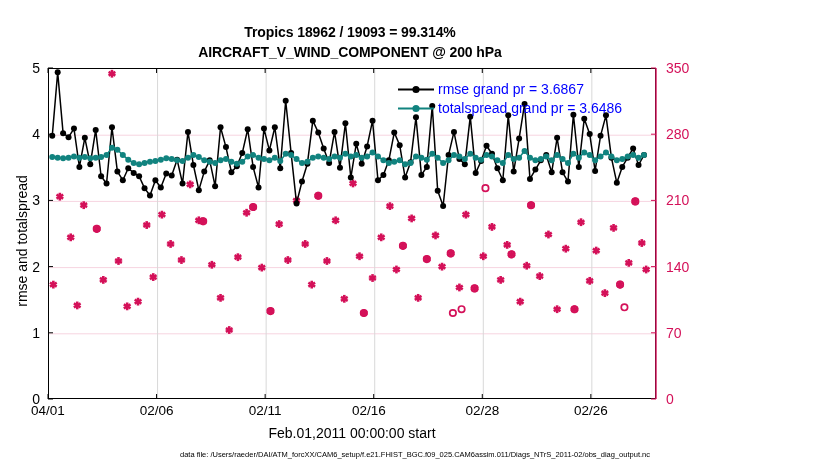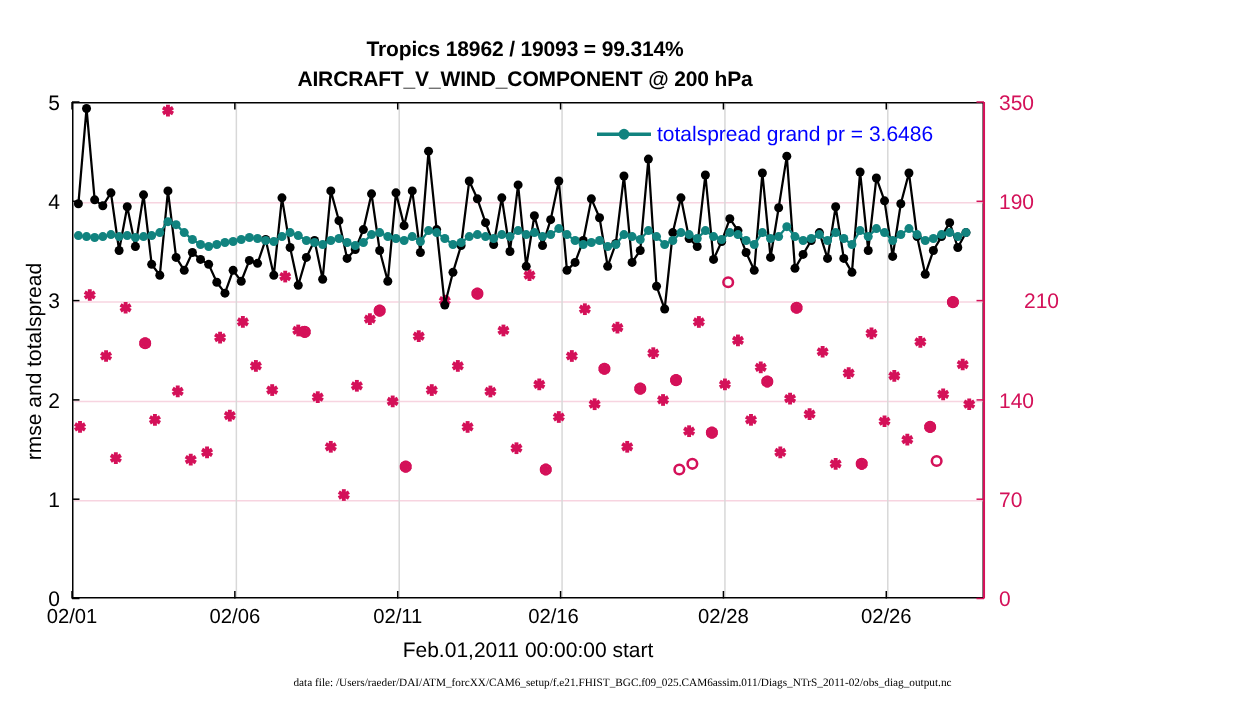--- a/index.html
+++ b/index.html
@@ -110,21 +110,21 @@
   }
   .footnote {
     position: absolute;
     left: 0px;
     top: 450px;
     width: 830px;
     text-align: center;
     font-size: 7.5px;
     color: #000;
     white-space: nowrap;
-    font-family: Liberation Serif, serif;
+    font-family: Liberation Sans, sans-serif;
   }
   .legend {
     position: absolute;
     left: 396px;
     top: 80px;
     width: 230px;
   }
   .legend-row {
     position: relative;
     height: 19px;
@@ -834,38 +834,45 @@
       <div class="ylabel-left" style="left: 6px; top: 332.8px;">1</div>
       <div class="ylabel-left" style="left: 6px; top: 266.6px;">2</div>
       <div class="ylabel-left" style="left: 6px; top: 200.4px;">3</div>
       <div class="ylabel-left" style="left: 6px; top: 134.2px;">4</div>
       <div class="ylabel-left" style="left: 6px; top: 68px;">5</div>
     </div>
   <div id="ylabels-right">
       <div class="ylabel-right" style="left: 666px; top: 399px;">0</div>
       <div class="ylabel-right" style="left: 666px; top: 332.8px;">70</div>
       <div class="ylabel-right" style="left: 666px; top: 266.6px;">140</div>
-      <div class="ylabel-right" style="left: 666px; top: 200.4px; text-align: right;">210</div>
-      <div class="ylabel-right" style="left: 666px; top: 134.2px;">190</div>
+      <div class="ylabel-right" style="left: 666px; top: 200.4px;">210</div>
+      <div class="ylabel-right" style="left: 666px; top: 134.2px;">280</div>
       <div class="ylabel-right" style="left: 666px; top: 68px;">350</div>
     </div>
   <div id="xlabels">
-      <div class="xlabel-tick" style="left: 48px;">02/01</div>
+      <div class="xlabel-tick" style="left: 48px;">04/01</div>
       <div class="xlabel-tick" style="left: 156.571px;">02/06</div>
       <div class="xlabel-tick" style="left: 265.143px;">02/11</div>
       <div class="xlabel-tick" style="left: 369px;">02/16</div>
       <div class="xlabel-tick" style="left: 482.286px;">02/28</div>
       <div class="xlabel-tick" style="left: 590.857px;">02/26</div>
     </div>
 
   <div class="axis-title-left">rmse and totalspread</div>
 
   <div class="axis-title-x">Feb.01,2011 00:00:00 start</div>
 
   <div class="legend">
+    <div class="legend-row">
+      <svg class="legend-mark" viewBox="0 0 40 19">
+        <line x1="2" y1="9.5" x2="38" y2="9.5" stroke="#000000" stroke-width="2.2"></line>
+        <circle cx="20" cy="9.5" r="3.6" fill="#000000"></circle>
+      </svg>
+      <span class="legend-text">rmse grand pr = 3.6867</span>
+    </div>
     <div class="legend-row">
       <svg class="legend-mark" viewBox="0 0 40 19">
         <line x1="2" y1="9.5" x2="38" y2="9.5" stroke="#11837f" stroke-width="2.2"></line>
         <circle cx="20" cy="9.5" r="3.6" fill="#11837f"></circle>
       </svg>
       <span class="legend-text">totalspread grand pr = 3.6486</span>
     </div>
   </div>
 
   <div class="footnote">data file: /Users/raeder/DAI/ATM_forcXX/CAM6_setup/f.e21.FHIST_BGC.f09_025.CAM6assim.011/Diags_NTrS_2011-02/obs_diag_output.nc</div>

